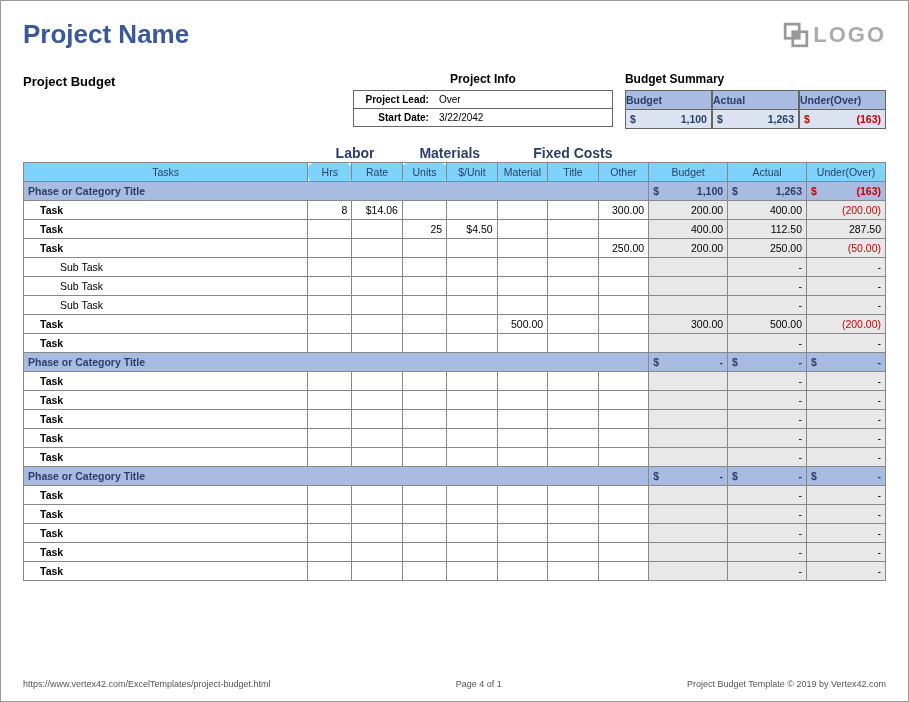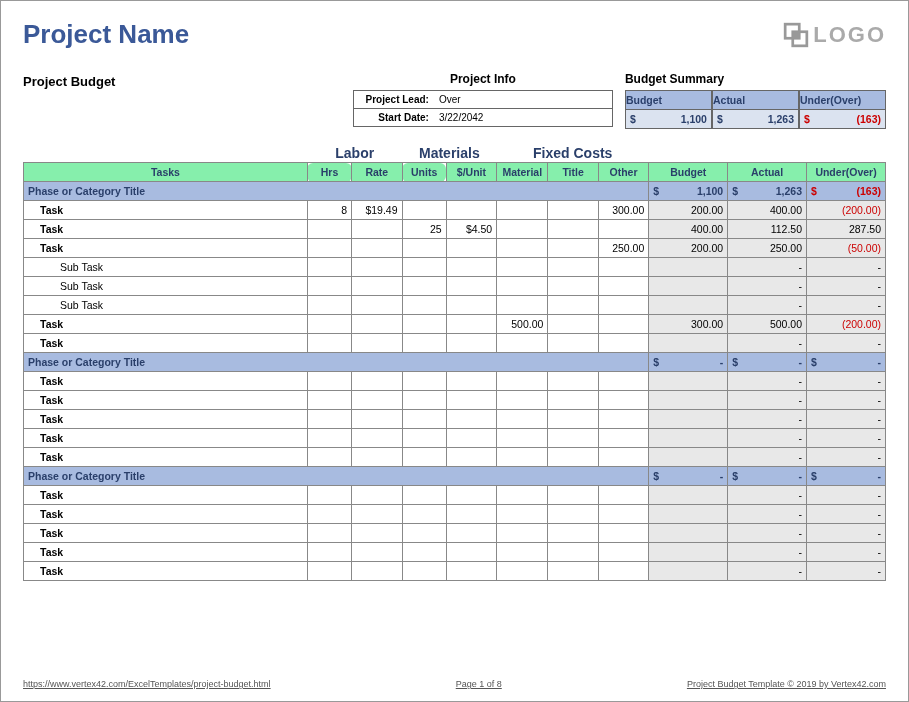--- a/index.html
+++ b/index.html
@@ -40,38 +40,38 @@
   .summary-title { font-weight: bold; font-size: 12px; margin-bottom: 4px; }
   .summary-tbl { display: flex; }
   .summary-cell { flex: 1; border: 1px solid #666; }
   .sh { background: #a8bbe0; font-weight: bold; font-size: 10.5px; padding: 3px 0; border-bottom:1px solid #666; color:#2a3f6a;}
   .sv { background: #dbe3f0; font-weight: bold; font-size: 10.5px; padding: 3px 4px; color:#2a3f6a; display:flex; justify-content:space-between;}
   .sv.neg { color: #c00; }
 
   table.main { border-collapse: collapse; width: 100%; margin-top: 12px; }
   .main th, .main td { border: 1px solid #888; padding: 3px 4px; font-size: 10.5px; height: 19px; }
   .grp-hdr th { border: none; border-bottom:1px solid #888; color:#2a3f6a; font-weight:bold; font-size:14px; padding-bottom:1px; padding-top:4px;}
-  .col-hdr th { color:#2a3f6a; font-weight:bold; text-align:center; background:#86efac;}
+  .col-hdr th { color:#2a3f6a; font-weight:normal; text-align:center; background:#7dd3fc;}
   .tasks-col { width: 270px; text-align:center;}
   .num-col { width: 42px; border-radius: 6px; }
   .wide-col { width: 48px; }
   .calc-col { width: 75px; }
 
   .phase td { background: #a8bbe0; font-weight: bold; color:#2a3f6a; }
   .phase .phase-calc { display:flex; justify-content:space-between; font-weight:bold;}
   .phase .neg { color:#c00; }
 
   .task td:first-child { padding-left: 16px; font-weight: bold; text-align:left;}
   .subtask td:first-child { padding-left: 36px; text-align:left;}
   .main td { text-align: right; }
   .main td:first-child { text-align: left; }
   .gray { background: #e8e8e8; }
   .neg-val { color: #c00; }
 
-  .footer { margin-top: auto; display: flex; justify-content: space-between; font-size: 9px; color: #555; padding-top:8px;text-decoration:underline;}
+  .footer { margin-top: auto; display: flex; justify-content: space-between; font-size: 9px; color: #555; padding-top:8px;}
 </style>
 </head>
 <body>
 
 <div class="page">
   <div class="header">
     <div class="title">Project Name</div>
     <div class="logo">
       <svg class="logo-icon" viewBox="0 0 24 24">
         <rect x="2" y="2" width="13" height="13" fill="none" stroke="#999" stroke-width="2.5"></rect>
@@ -166,21 +166,21 @@
     <td>
             <div class="phase-calc neg">
               <span>$</span>
               <span>(163)</span>
             </div>
           </td>
         </tr>
         <tr class="task">
           <td>Task</td>
       <td>8</td>
-          <td>$19.49</td>
+          <td>$14.06</td>
           <td></td>
           <td></td>
       <td></td>
           <td></td>
           <td>300.00</td>
       <td class="gray">200.00</td>
       <td class="gray">400.00</td>
       <td class="gray neg-val">(200.00)</td>
         </tr>
         <tr class="task">
@@ -444,16 +444,16 @@
           <td></td>
       <td class="gray"></td>
       <td class="gray">-</td>
       <td class="gray ">-</td>
         </tr>
       </tbody>
   </table>
 
   <div class="footer">
     <span>https://www.vertex42.com/ExcelTemplates/project-budget.html</span>
-    <span>Page 1 of 8</span>
+    <span>Page 4 of 1</span>
     <span>Project Budget Template © 2019 by Vertex42.com</span>
   </div>
 </div>
 
 </body></html>

